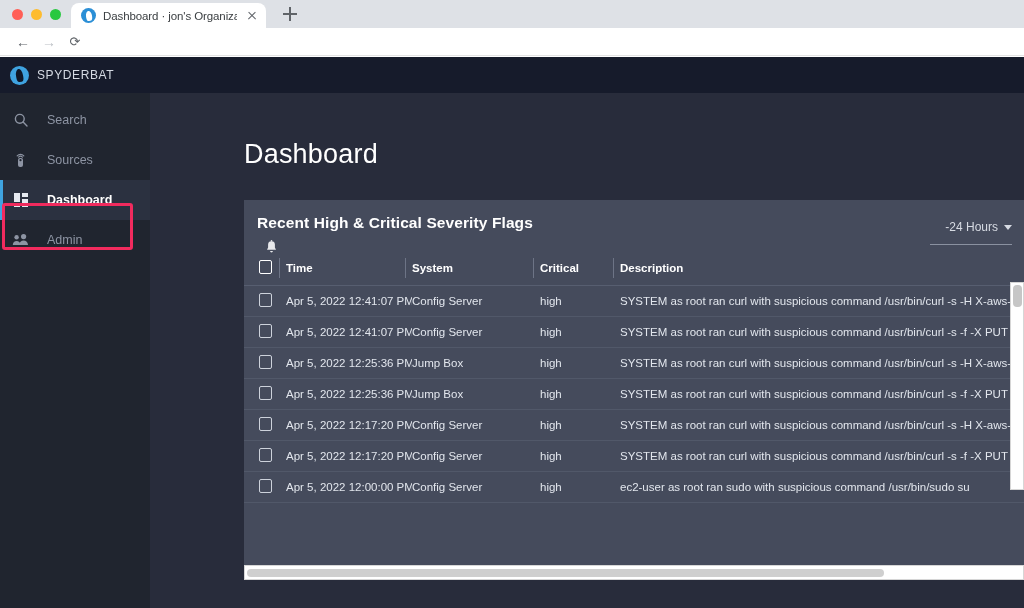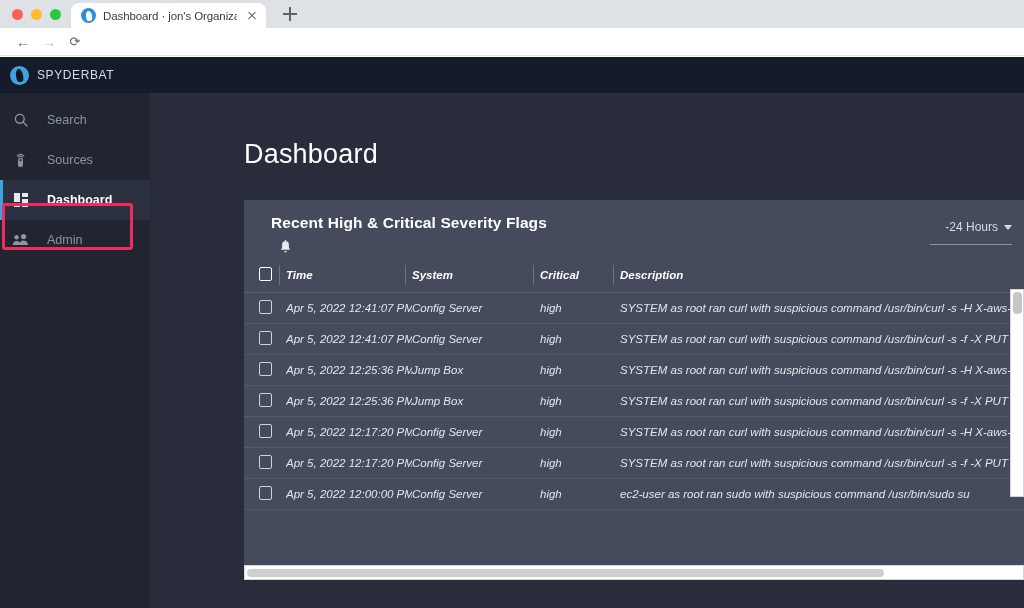--- a/index.html
+++ b/index.html
@@ -255,21 +255,21 @@
   }
 
   .card {
     background: #454b5c;
     width: 780px;
     height: 380px;
     position: relative;
     overflow: hidden;
   }
   .card-head {
-    padding: 14px 0 0 27px;
+    padding: 14px 0 0 13px;
     position: relative;
   }
   .card-title {
     color: #ffffff;
     font-size: 15.5px;
     font-weight: bold;
     letter-spacing: 0.1px;
   }
   .bell {
     margin-top: 8px;
@@ -314,24 +314,22 @@
     line-height: 44px;
     letter-spacing: 0.5px;
   }
   .kpi-label {
     color: #cfd4dd;
     font-size: 10.5px;
     margin-top: 10px;
   }
 
   .table-wrap {
-    margin-top: 7px;
     position: relative;
     height: 235px;
-    font-style: italic;
   }
   table.flags {
     width: 100%;
     border-collapse: collapse;
     table-layout: fixed;
   }
   table.flags th {
     text-align: left;
     color: #ffffff;
     font-size: 11.5px;

